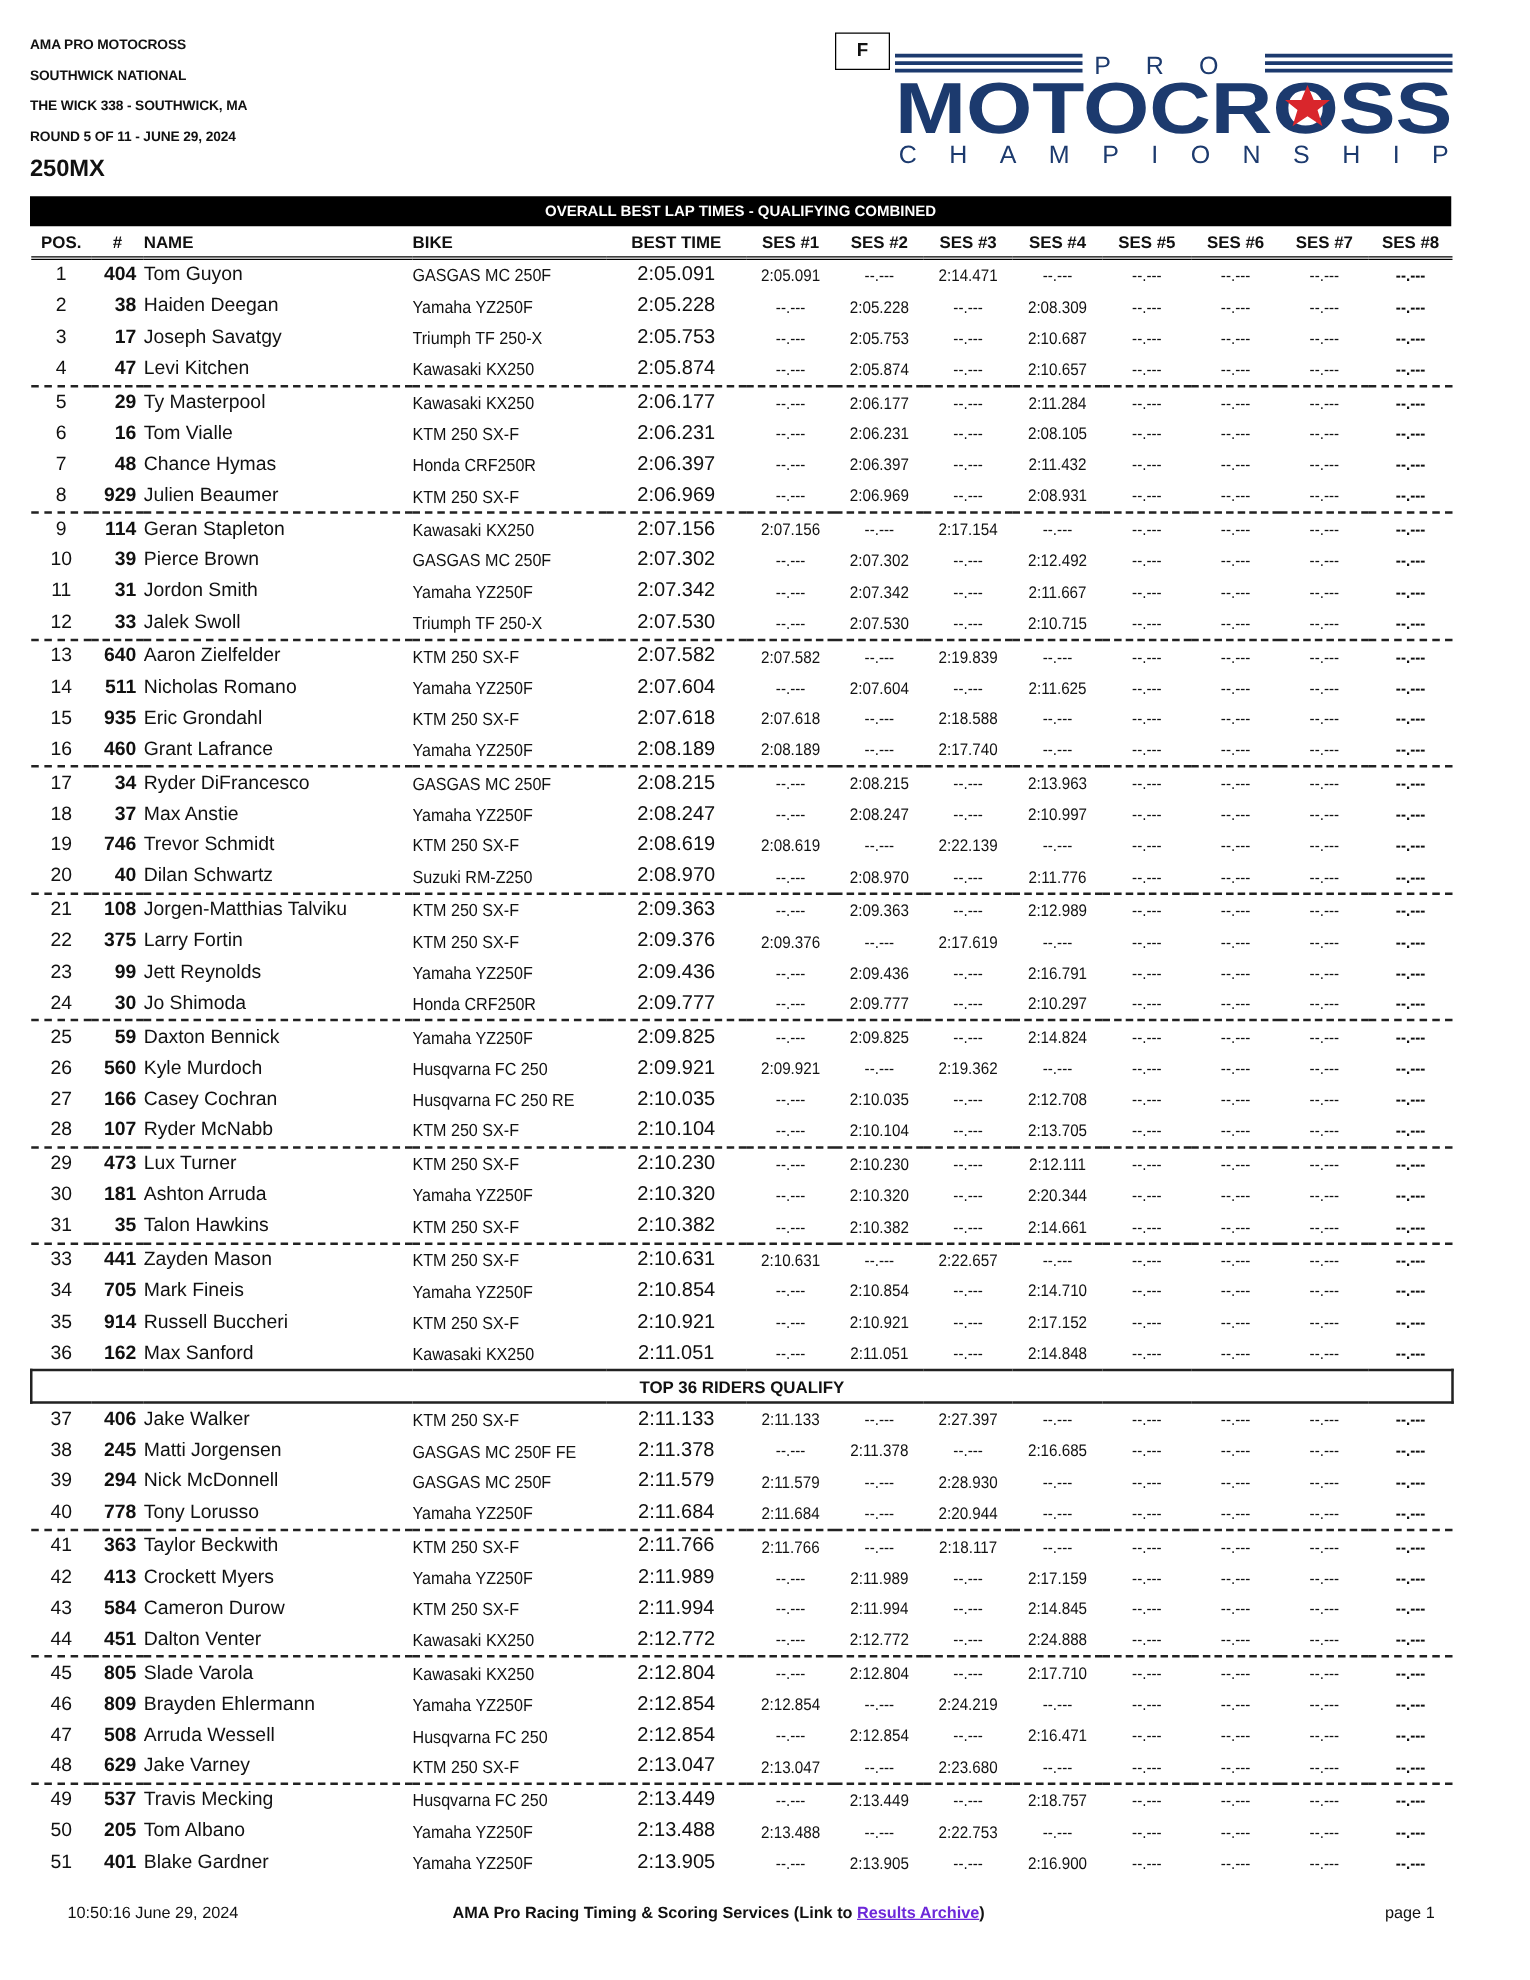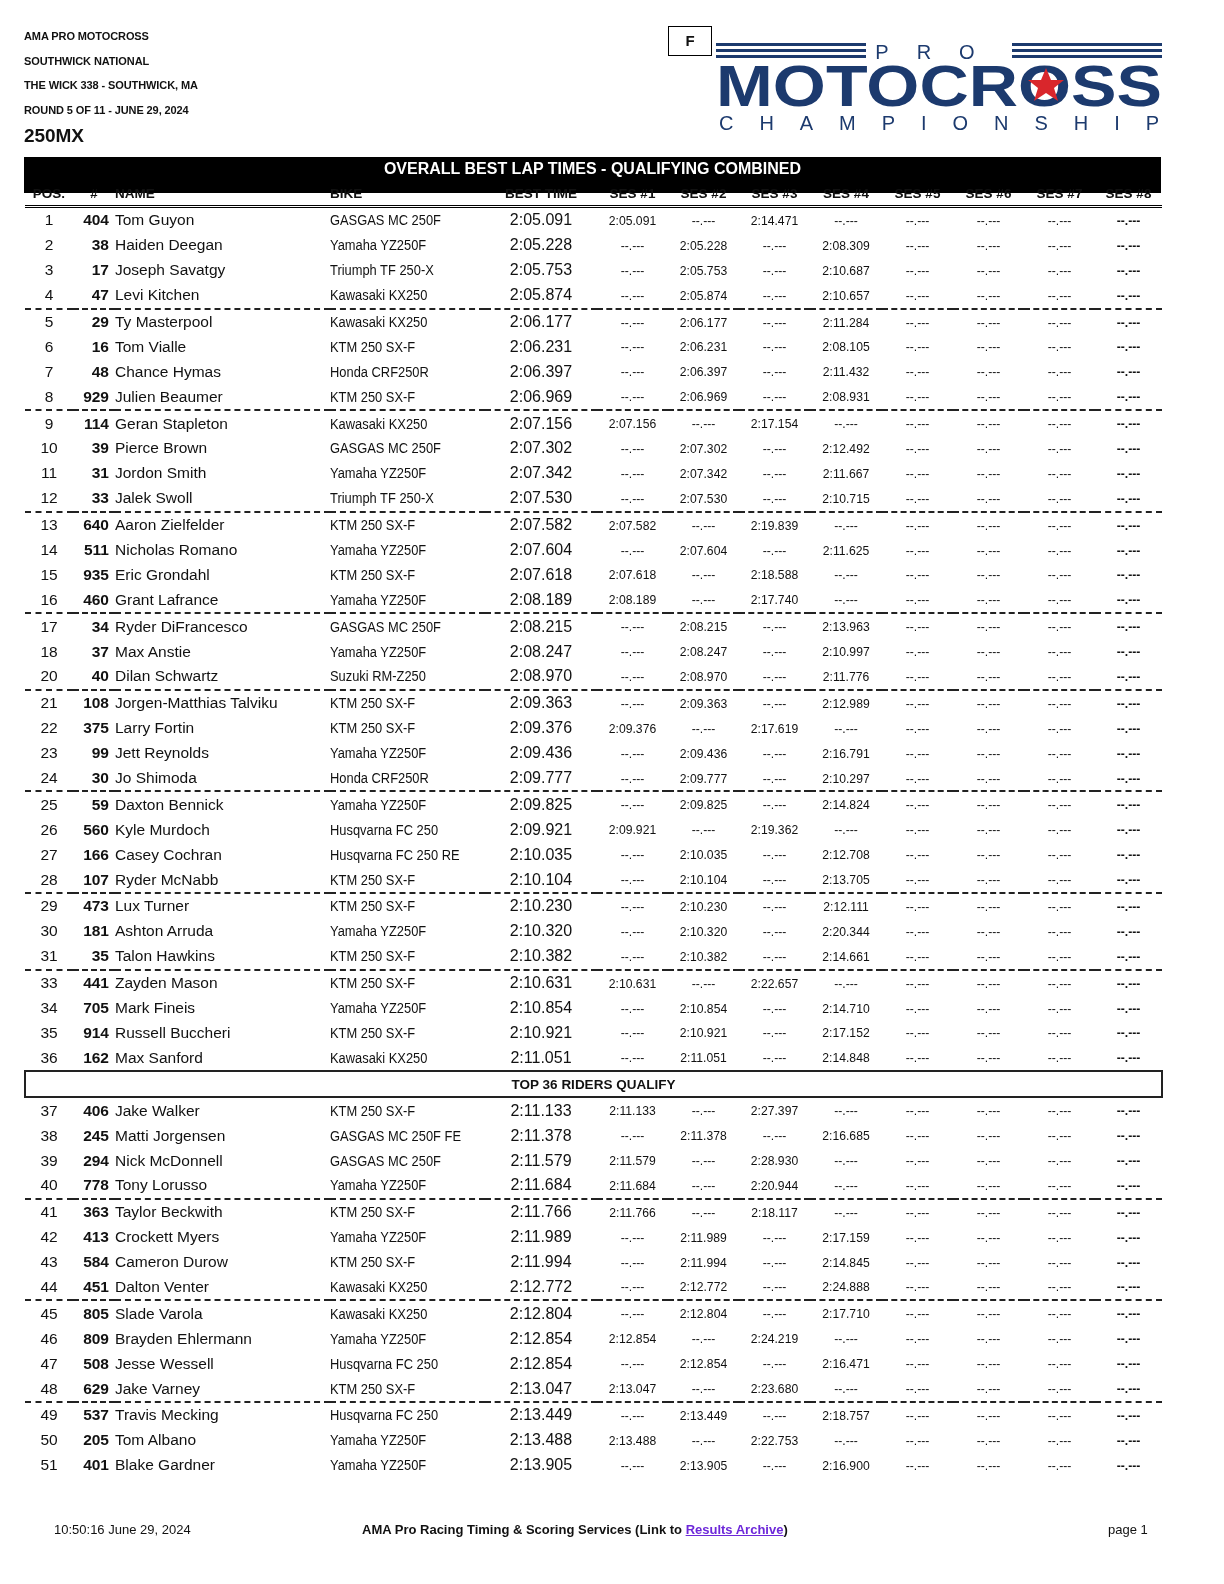--- a/index.html
+++ b/index.html
@@ -2,21 +2,21 @@
 <html><head>
 <meta charset="utf-8">
 <style>
   html, body { margin:0; padding:0; background:#fff; }
   body { width:1224px; height:1584px; position:relative; font-family:"Liberation Sans", sans-serif; color:#111; overflow:hidden; }
   .hdr { position:absolute; left:24px; top:24px; }
   .hdr div { font-weight:bold; font-size:11px; line-height:24.5px; letter-spacing:-0.1px; }
   .hdr .cls { font-size:19px; line-height:28px; }
   .fbox { position:absolute; left:668px; top:26px; width:44px; height:30px; border:1.5px solid #000; box-sizing:border-box; font-weight:bold; font-size:15px; text-align:center; line-height:27px; }
   .logo { position:absolute; left:716px; top:38px; width:448px; height:100px; }
-  .title-bar { position:absolute; left:24px; top:157px; width:1137px; height:36px; background:#000; color:#fff; font-weight:bold; font-size:16px; text-align:center; line-height:24px; }
+  .title-bar { position:absolute; left:24px; top:157px; width:1137px; height:24px; background:#000; color:#fff; font-weight:bold; font-size:12px; text-align:center; line-height:24px; }
   table { position:absolute; left:24px; top:181px; width:1137px; border-collapse:collapse; table-layout:fixed; }
   th { font-size:13.5px; font-weight:bold; height:24px; padding:0; text-align:center; border-bottom:3px double #000; }
   th.l { text-align:left; }
   td { height:24.9px; padding:0; font-size:15.5px; text-align:center; white-space:nowrap; overflow:hidden; }
   td.num { font-weight:bold; text-align:right; padding-right:6px; }
   td.name { text-align:left; }
   td.bike { text-align:left; font-size:14px; transform:scaleX(0.92); transform-origin:left; }
   td.best { font-size:16px; }
   td.ses { font-size:13.5px; transform:scaleX(0.9); }
   td.ses.b { font-weight:bold; }
@@ -356,20 +356,35 @@
         <td class="ses">--.---</td>
         <td class="ses">2:08.247</td>
         <td class="ses">--.---</td>
         <td class="ses">2:10.997</td>
         <td class="ses">--.---</td>
         <td class="ses">--.---</td>
         <td class="ses">--.---</td>
         <td class="ses b">--.---</td>
       </tr>
       <tr>
+        <td>19</td>
+        <td class="num">746</td>
+        <td class="name">Trevor Schmidt</td>
+        <td class="bike">KTM 250 SX-F</td>
+        <td class="best">2:08.619</td>
+        <td class="ses">2:08.619</td>
+        <td class="ses">--.---</td>
+        <td class="ses">2:22.139</td>
+        <td class="ses">--.---</td>
+        <td class="ses">--.---</td>
+        <td class="ses">--.---</td>
+        <td class="ses">--.---</td>
+        <td class="ses b">--.---</td>
+      </tr>
+      <tr>
         <td>20</td>
         <td class="num">40</td>
         <td class="name">Dilan Schwartz</td>
         <td class="bike">Suzuki RM-Z250</td>
         <td class="best">2:08.970</td>
         <td class="ses">--.---</td>
         <td class="ses">2:08.970</td>
         <td class="ses">--.---</td>
         <td class="ses">2:11.776</td>
         <td class="ses">--.---</td>
@@ -751,21 +766,21 @@
         <td class="ses">2:24.219</td>
         <td class="ses">--.---</td>
         <td class="ses">--.---</td>
         <td class="ses">--.---</td>
         <td class="ses">--.---</td>
         <td class="ses b">--.---</td>
       </tr>
       <tr>
         <td>47</td>
         <td class="num">508</td>
-        <td class="name">Jesse  Wessell</td>
+        <td class="name">Arruda  Wessell</td>
         <td class="bike">Husqvarna FC 250</td>
         <td class="best">2:12.854</td>
         <td class="ses">--.---</td>
         <td class="ses">2:12.854</td>
         <td class="ses">--.---</td>
         <td class="ses">2:16.471</td>
         <td class="ses">--.---</td>
         <td class="ses">--.---</td>
         <td class="ses">--.---</td>
         <td class="ses b">--.---</td>

